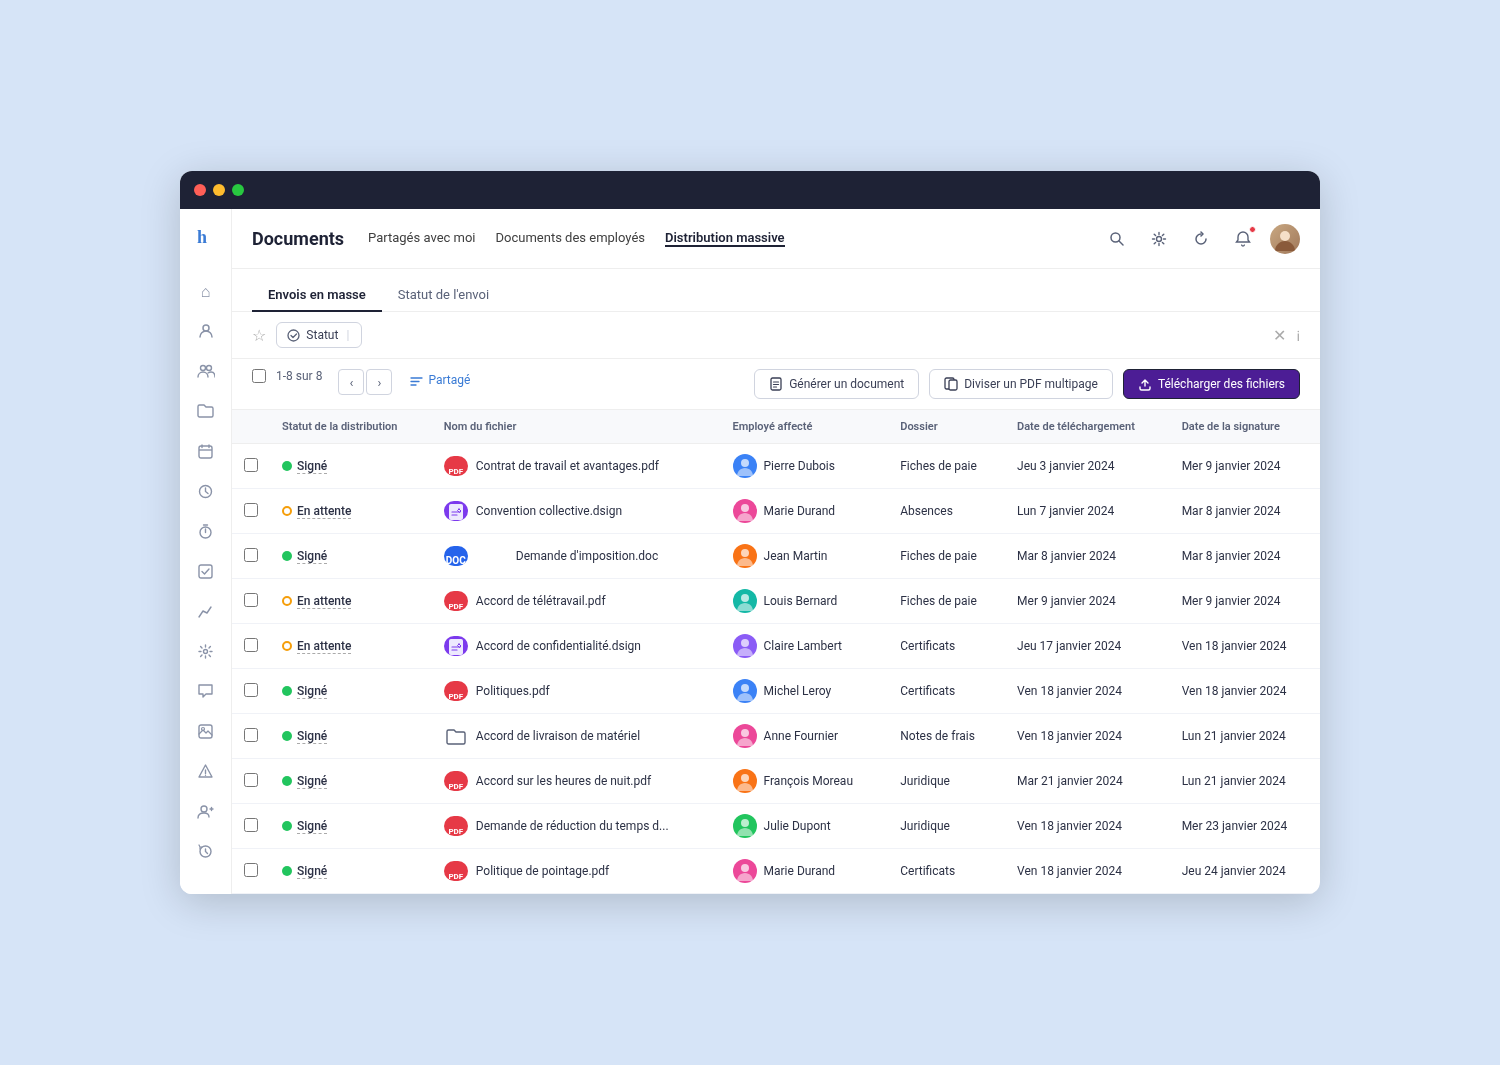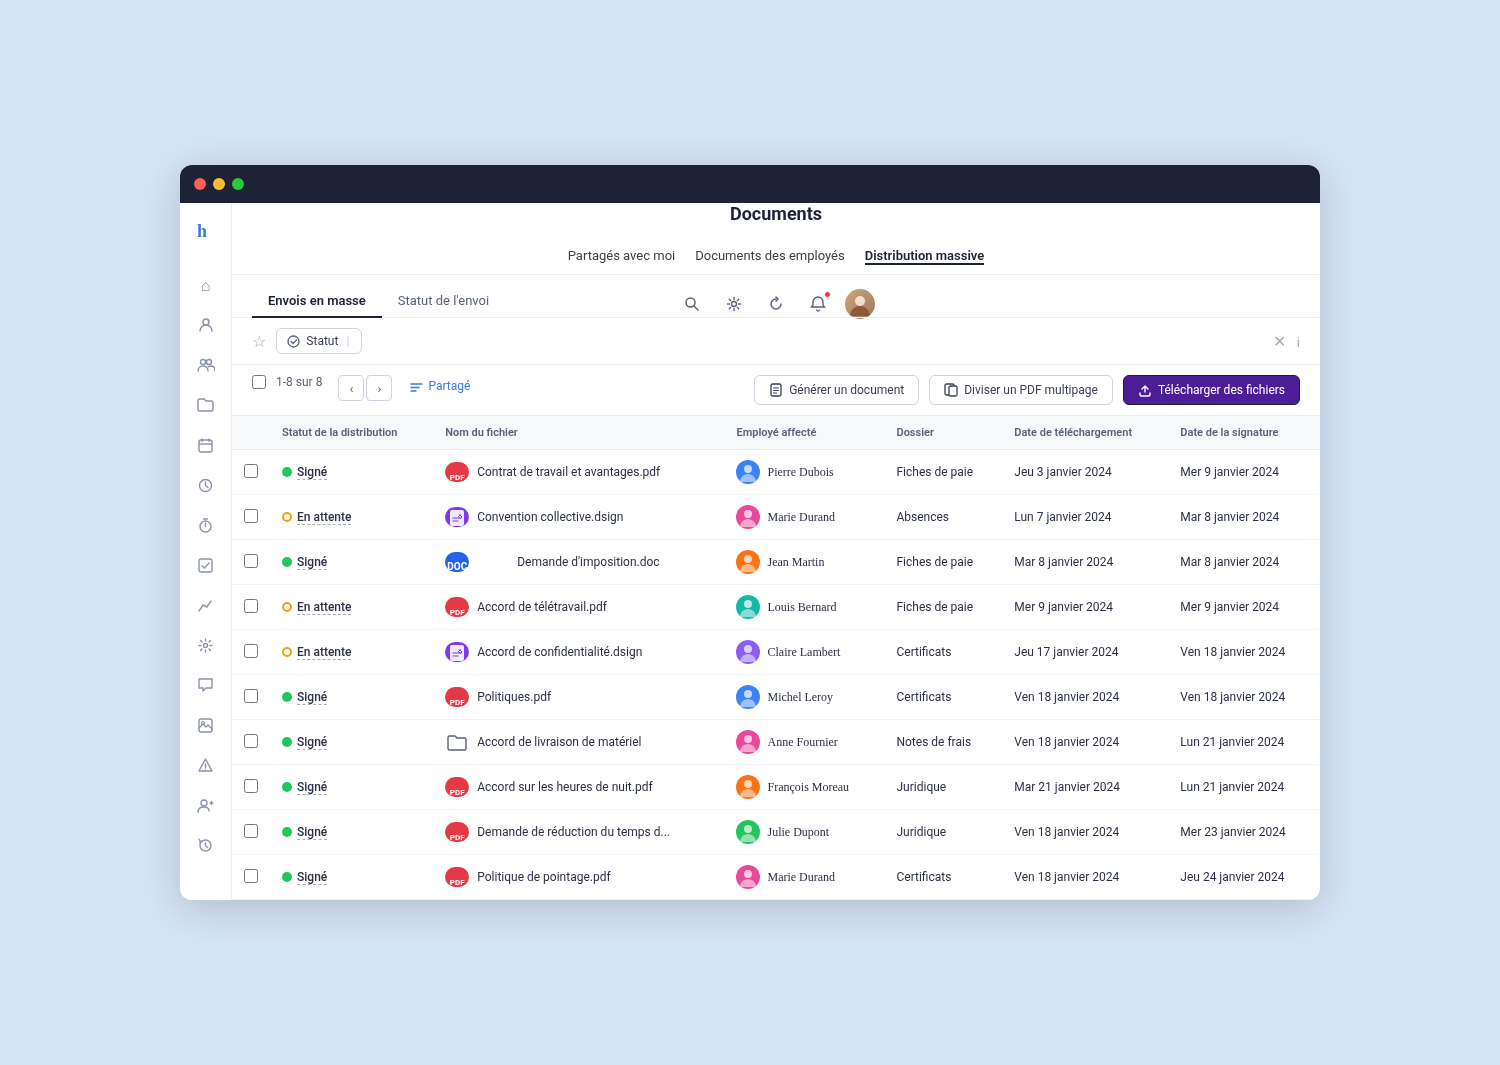--- a/index.html
+++ b/index.html
@@ -66,24 +66,23 @@
     .main-content {
       flex: 1;
       display: flex;
       flex-direction: column;
       overflow: hidden;
     }
     .top-nav {
       display: flex;
       align-items: center;
       padding: 0 20px;
-      height: 72px;
+      height: 60px;
       border-bottom: 1px solid #eee;
       gap: 24px;
-      flex-direction: column;
     }
     .top-nav-title {
       font-weight: 700;
       font-size: 18px;
       color: #1e2235;
     }
     .top-nav-links {
       display: flex;
       gap: 20px;
       flex: 1;
@@ -298,21 +297,20 @@
       flex-shrink: 0;
     }
     .file-icon-pdf { background: #e63946; }
     .file-icon-doc { background: #2563eb; }
     .file-icon-sign { background: #7c3aed; font-size: 10px; }
     .file-icon-folder { background: transparent; color: #5a6278; font-size: 18px; }
     .employee-cell {
       display: flex;
       align-items: center;
       gap: 7px;
-      font-family: Liberation Serif, serif;
     }
     .emp-avatar {
       width: 24px; height: 24px;
       border-radius: 50%;
       background: #c9a882;
       display: flex; align-items: center; justify-content: center;
       font-size: 9px;
       color: #fff;
       font-weight: 700;
       flex-shrink: 0;

